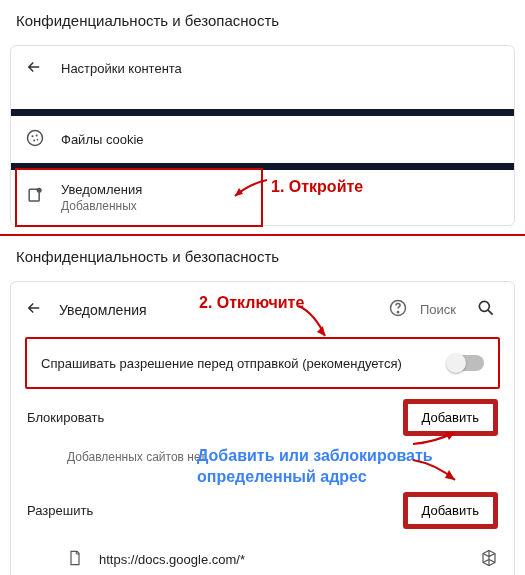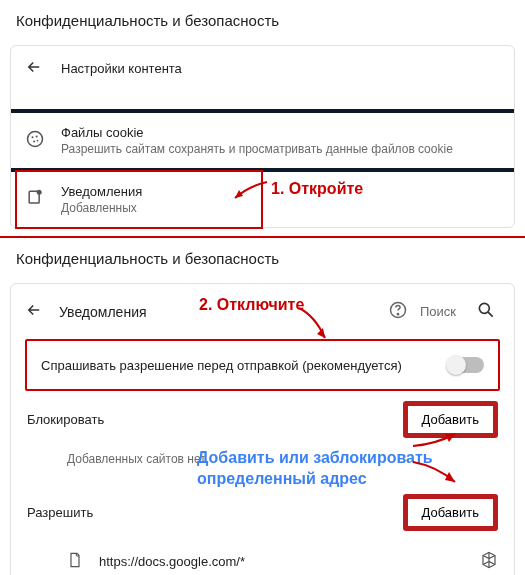--- a/index.html
+++ b/index.html
@@ -1,20 +1,20 @@
 <!DOCTYPE html>
 <html><head>
 <meta charset="utf-8">
 <style>
 * { box-sizing: border-box; margin: 0; padding: 0; }
 body { font-family: Arial, sans-serif; font-size: 13px; color: #202124; width: 525px; background: #fff; }
 .section-header { padding: 12px 16px; font-size: 15px; font-weight: 400; }
 .panel { border: 1px solid #e0e0e0; border-radius: 6px; margin: 4px 10px 8px; background: #fff; }
 .row { display: flex; align-items: center; padding: 12px 14px; position: relative; }
-.row-border-top { border-top: 4px solid #0f172a; }
+.row-border-top { border-top: 7px solid #0f172a; }
 .icon-col { width: 36px; display: flex; justify-content: flex-start; align-items: center; }
 .text-col { flex: 1; }
 .title { font-size: 13px; color: #202124; }
 .subtitle { font-size: 12px; color: #6b6b6b; margin-top: 2px; }
 .red-box-1 { position: absolute; left: 4px; top: -2px; right: 50%; bottom: -2px; border: 2px solid #c80000; pointer-events: none; }
 .annotation { position: absolute; color: #c80000; font-weight: bold; font-size: 16px; pointer-events: none; }
 .anno1 { left: 260px; top: 8px; }
 .arrow { position: absolute; pointer-events: none; }
 .arrow svg { display: block; }
 .arrow1 { left: 218px; top: 6px; }
@@ -67,21 +67,20 @@
             <circle cx="12" cy="12" r="9" fill="none" stroke="#555" stroke-width="1.8"></circle>
             <circle cx="9" cy="10" r="1.2"></circle>
             <circle cx="14" cy="9" r="1.2"></circle>
             <circle cx="11" cy="15" r="1.2"></circle>
             <circle cx="15" cy="14" r="1"></circle>
           </svg>
       </span>
     </div>
     <div class="text-col">
       <div class="title">Файлы cookie</div>
-      <div class="subtitle">Разрешить сайтам сохранять и просматривать данные файлов cookie</div>
     </div>
   </div>
 
   <div class="row row-border-top">
     <div class="red-box-1"></div>
     <div class="icon-col">
       <span>
         <svg width="20" height="20" viewBox="0 0 24 24" fill="#555">
             <rect x="5" y="4" width="12" height="14" rx="1" fill="none" stroke="#555" stroke-width="1.8"></rect>
             <circle cx="17" cy="5" r="3" fill="#555"></circle>

